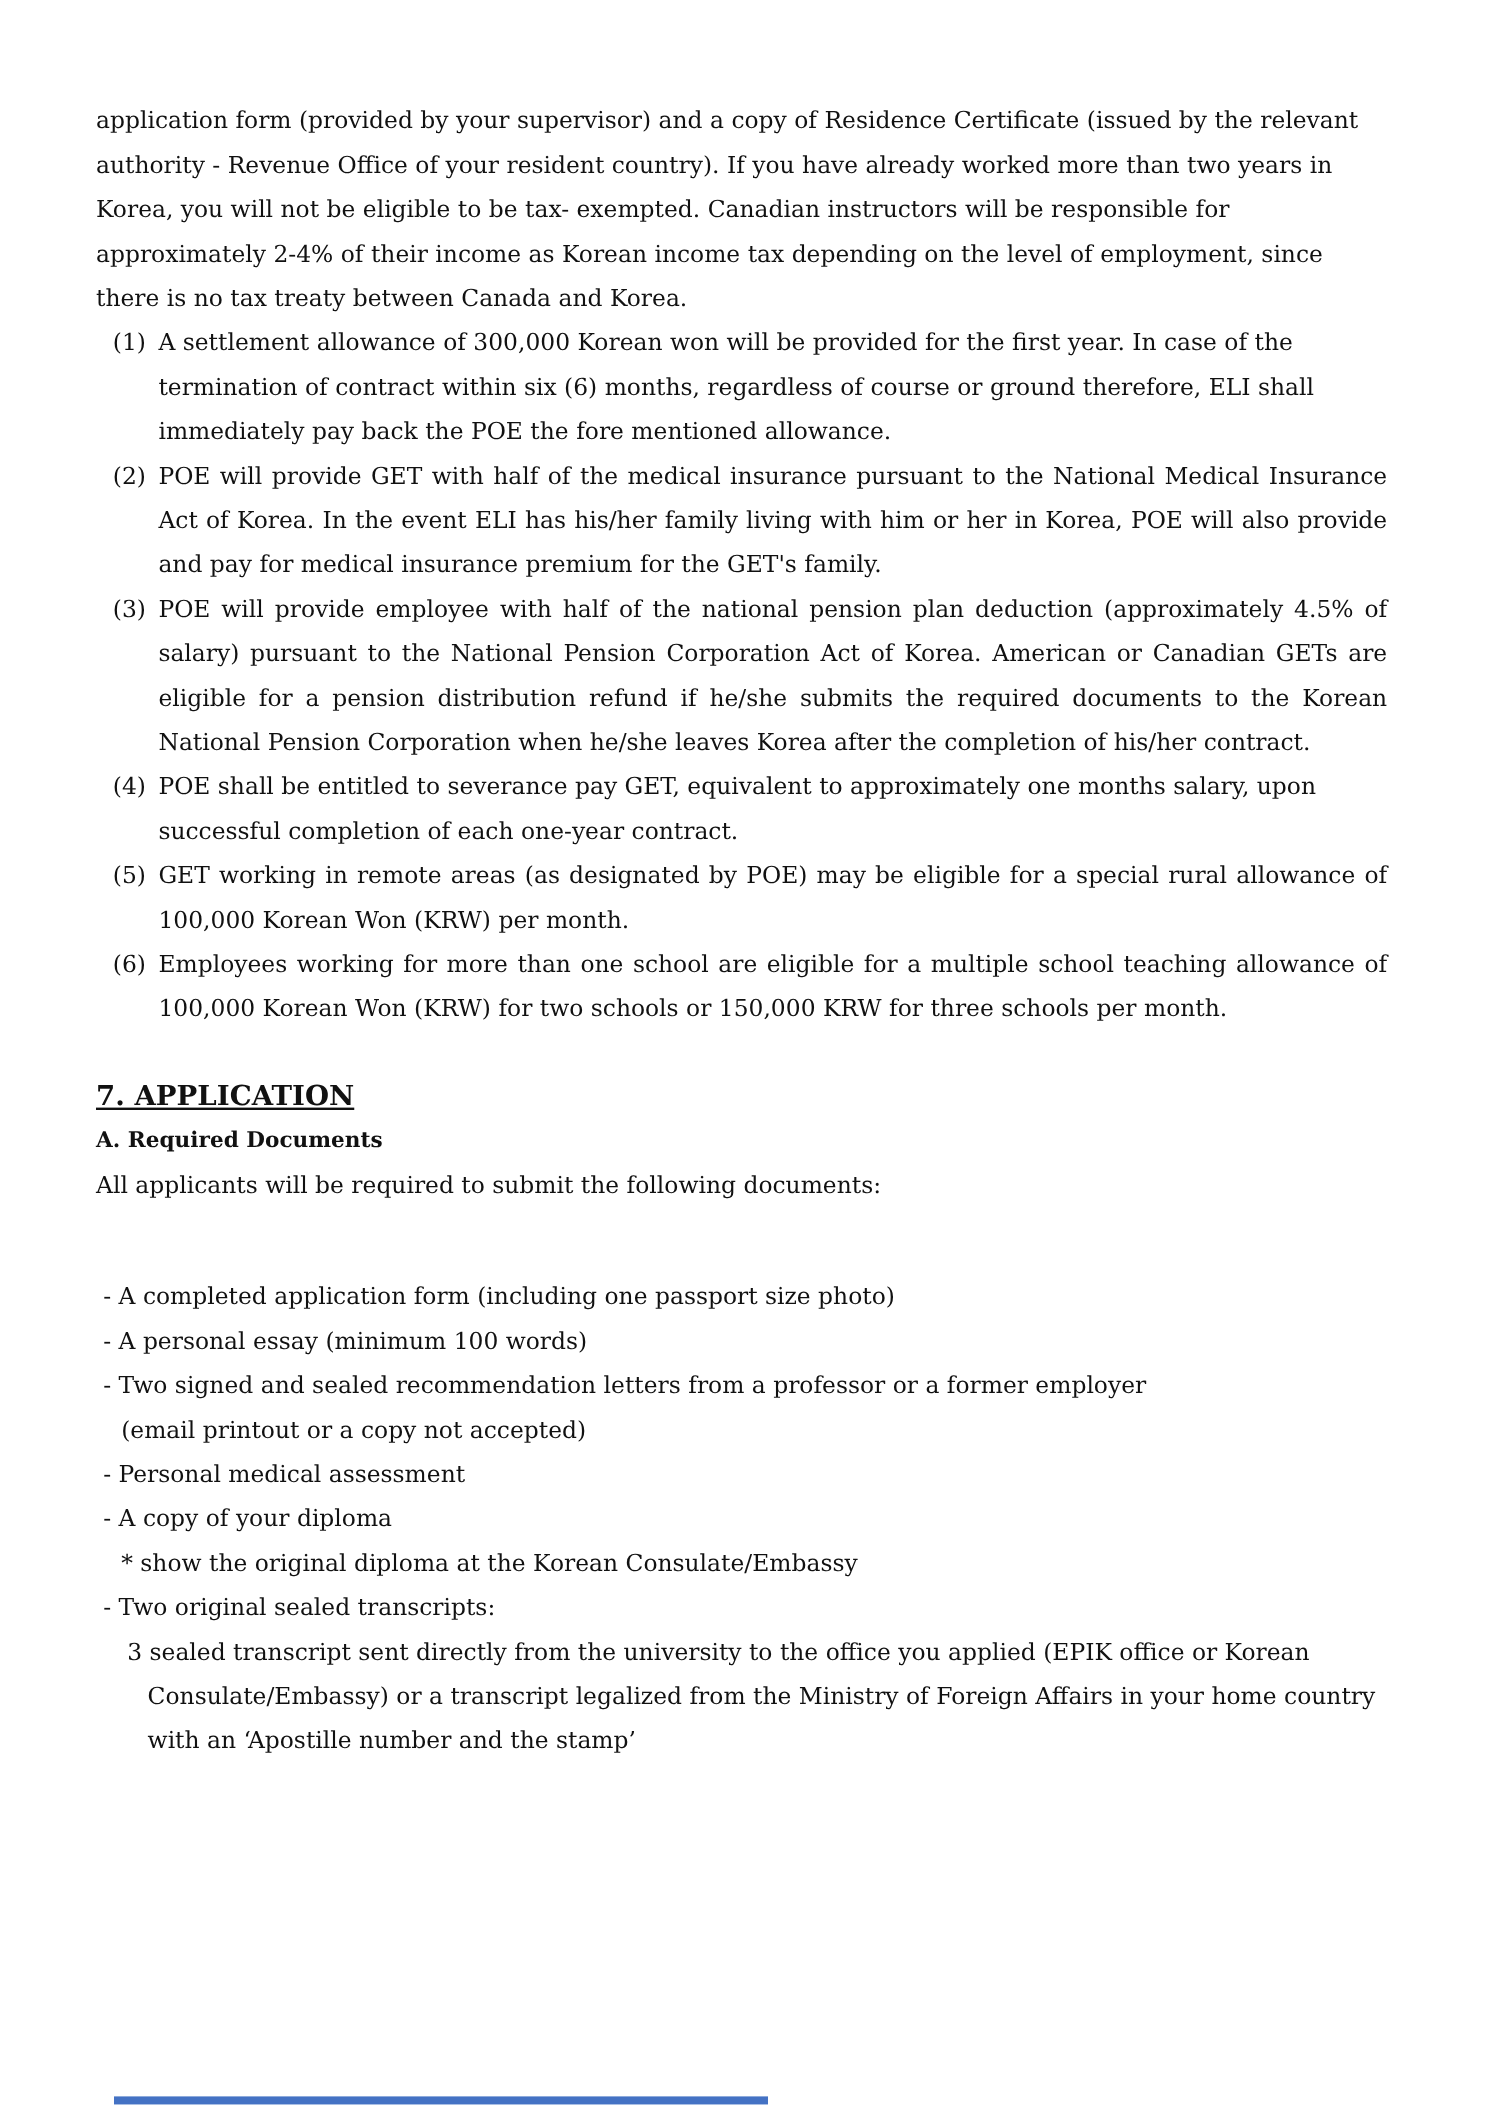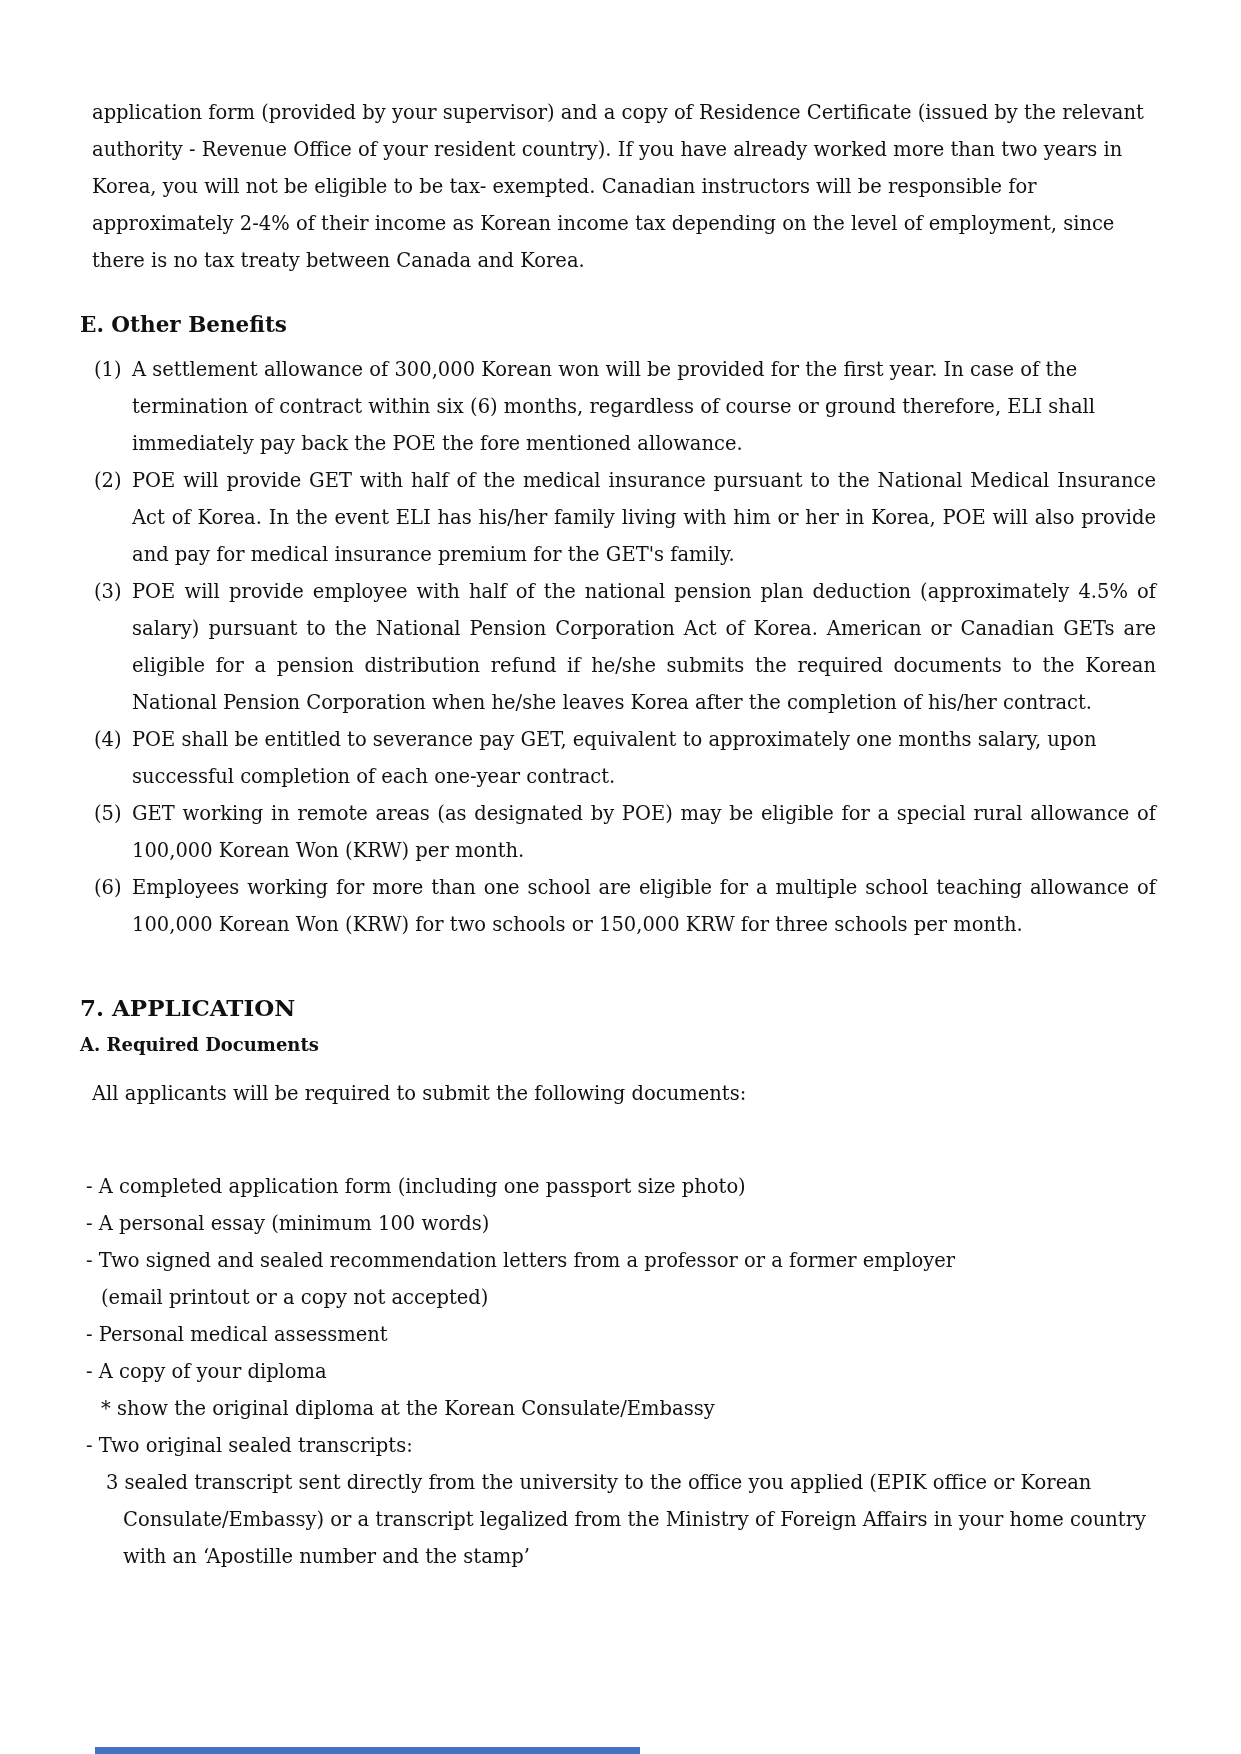--- a/index.html
+++ b/index.html
@@ -9,37 +9,38 @@
     height: 1754px;
     background: #ffffff;
     overflow: hidden;
     font-family: "DejaVu Serif", serif;
     font-size: 19.5px;
     line-height: 37px;
     color: #111111;
     box-sizing: border-box;
     padding: 82px 85px 0 80px;
   }
-  p { margin: 12px; }
+  p { margin: 0; }
   .benefits-heading {
     font-weight: bold;
     font-size: 21.5px;
     margin: 27px 0 8px 0;
   }
   .benefits-list { margin: 0; padding: 0; list-style: none; }
   .benefit {
     position: relative;
     padding-left: 52px;
   }
   .benefit .num { position: absolute; left: 14px; top: 0; }
   .justify { text-align: justify; }
   .app-heading {
     font-weight: bold;
     font-size: 23px;
-    margin: 46px 0 0 0;
+    margin: 36px 0 0 0;
+    text-decoration: underline;
   }
   .required-heading {
     font-weight: bold;
     font-size: 18px;
     margin: 0;
   }
   .doc-list { margin-top: 56px; }
   .doc-item { padding-left: 6px; }
   .doc-note-plain { padding-left: 15px; }
   .doc-note-hang {
@@ -54,21 +55,20 @@
     height: 7px;
   }
 </style>
 </head>
 <body>
 
 <div class="page">
 
   <p>application form (provided by your supervisor) and a copy of Residence Certificate (issued by the relevant authority - Revenue Office of your resident country). If you have already worked more than two years in Korea, you will not be eligible to be tax- exempted. Canadian instructors will be responsible for approximately 2-4% of their income as Korean income tax depending on the level of employment, since there is no tax treaty between Canada and Korea.</p>
 
-  <div class="benefits-heading">E. Other Benefits</div>
 
   <ul class="benefits-list">
     <li class="benefit">
       <span class="num">(1)</span>
       <span>A settlement allowance of 300,000 Korean won will be provided for the first year. In case of the termination of contract within six (6) months, regardless of course or ground therefore, ELI shall immediately pay back the POE the fore mentioned allowance.</span>
     </li>
     <li class="benefit justify">
       <span class="num">(2)</span>
       <span>POE will provide GET with half of the medical insurance pursuant to the National Medical Insurance Act of Korea. In the event ELI has his/her family living with him or her in Korea, POE will also provide and pay for medical insurance premium for the GET's family.</span>
     </li>

